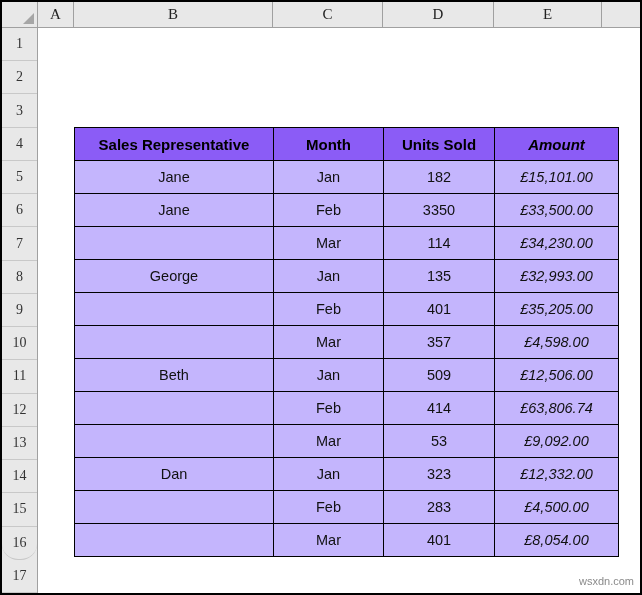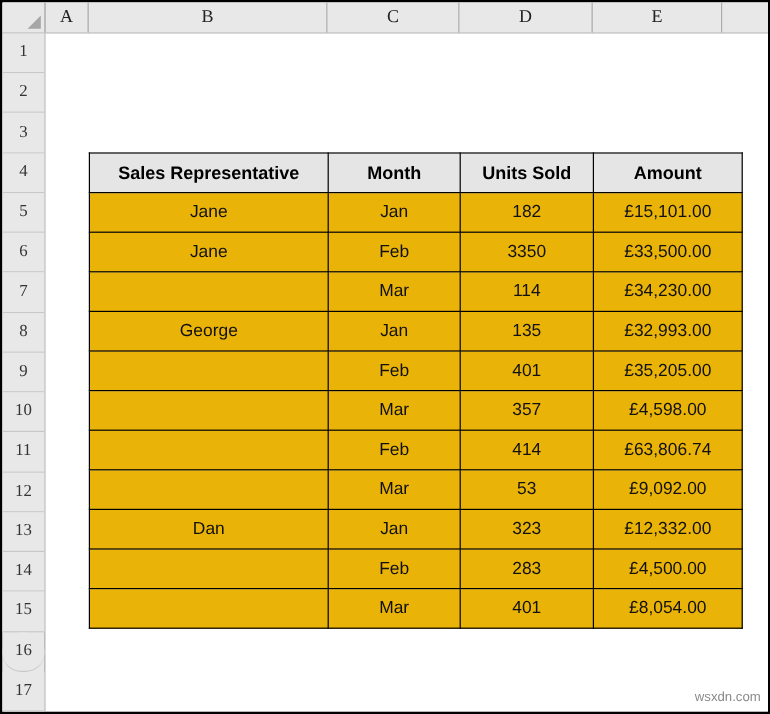--- a/index.html
+++ b/index.html
@@ -127,32 +127,32 @@
   .data-table td {
     border: 1px solid #000000;
     height: 33px;
     box-sizing: border-box;
     font-size: 14.5px;
     color: #111111;
     padding: 0 8px;
     text-align: center;
     vertical-align: middle;
     font-weight: normal;
-    background: #eab308;
+    background: #c4b5fd;
   }
   .data-table th {
-    background: #e5e5e5;
+    background: #8b5cf6;
     font-weight: bold;
     font-size: 15px;
     color: #000000;
   }
   .w-rep  { width: 199px; }
   .w-mon  { width: 110px; }
   .w-unit { width: 111px; }
-  .w-amt  { width: 124px; }
+  .w-amt  { width: 124px; font-style: italic; }
 
   
   .watermark {
     position: absolute;
     right: 6px;
     bottom: 6px;
     font-size: 11px;
     color: #8a8a8a;
     font-family: "Liberation Sans", sans-serif;
     text-align: center;
@@ -240,20 +240,26 @@
               <td class="w-unit">401</td>
               <td class="w-amt">£35,205.00</td>
             </tr>
             <tr>
               <td class="w-rep"></td>
               <td class="w-mon">Mar</td>
               <td class="w-unit">357</td>
               <td class="w-amt">£4,598.00</td>
             </tr>
             <tr>
+              <td class="w-rep">Beth</td>
+              <td class="w-mon">Jan</td>
+              <td class="w-unit">509</td>
+              <td class="w-amt">£12,506.00</td>
+            </tr>
+            <tr>
               <td class="w-rep"></td>
               <td class="w-mon">Feb</td>
               <td class="w-unit">414</td>
               <td class="w-amt">£63,806.74</td>
             </tr>
             <tr>
               <td class="w-rep"></td>
               <td class="w-mon">Mar</td>
               <td class="w-unit">53</td>
               <td class="w-amt">£9,092.00</td>

